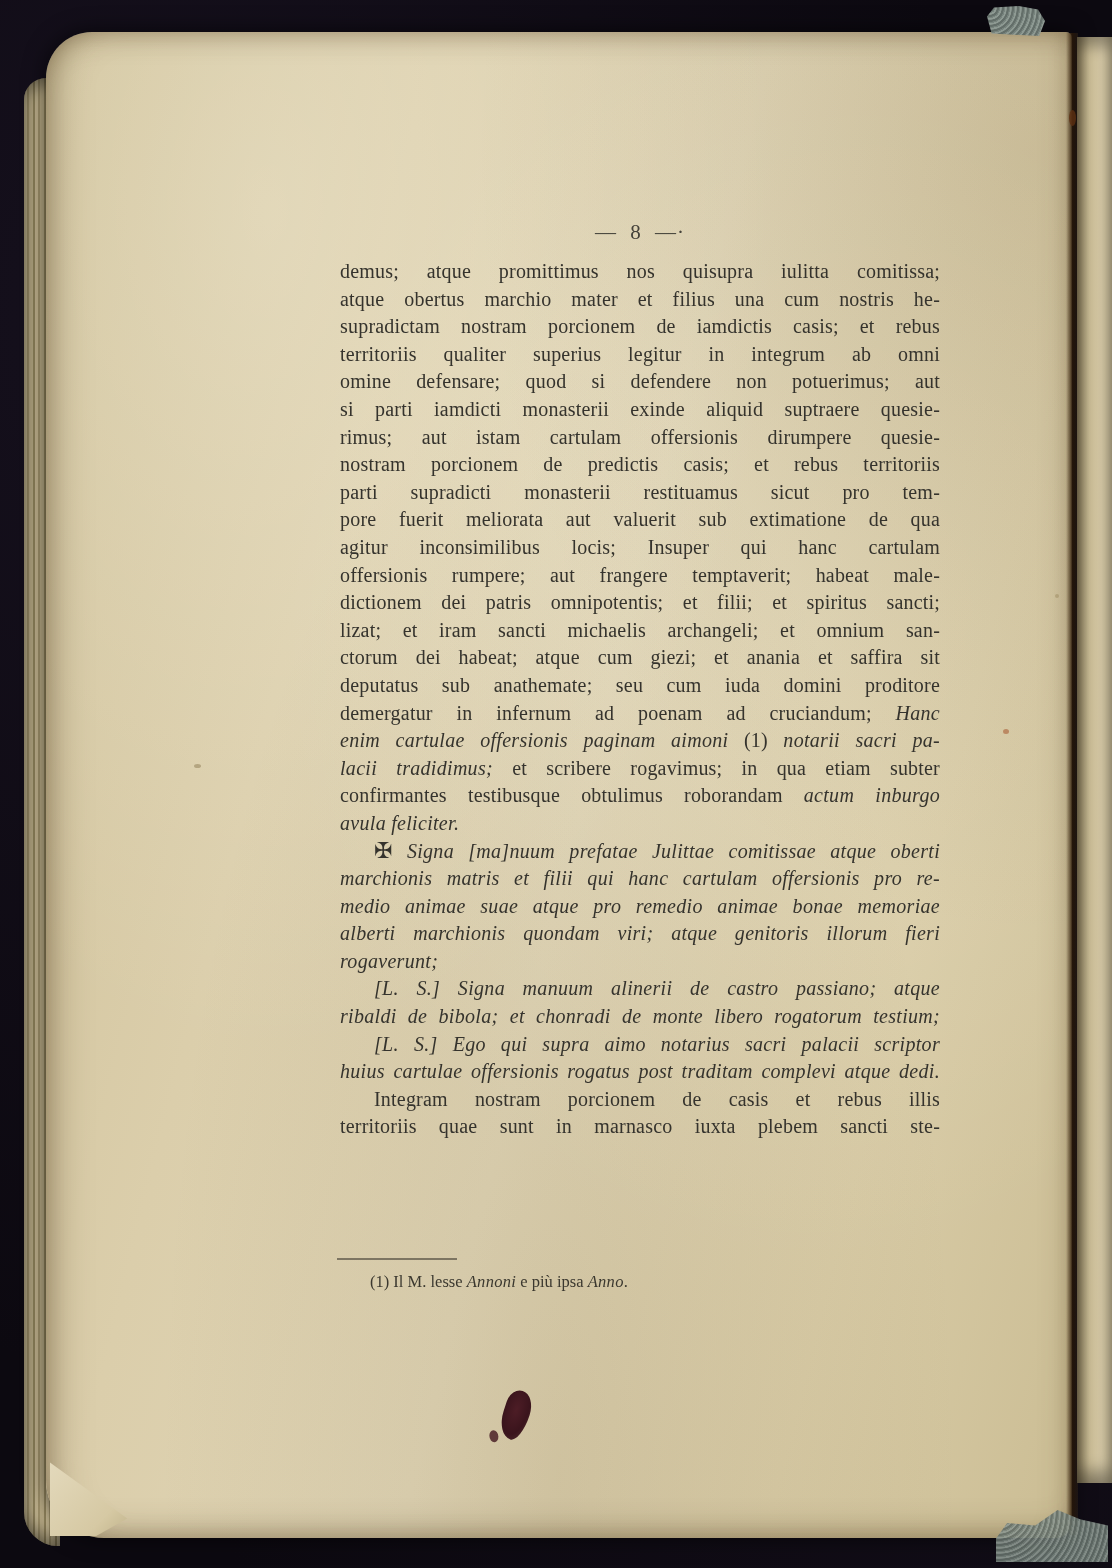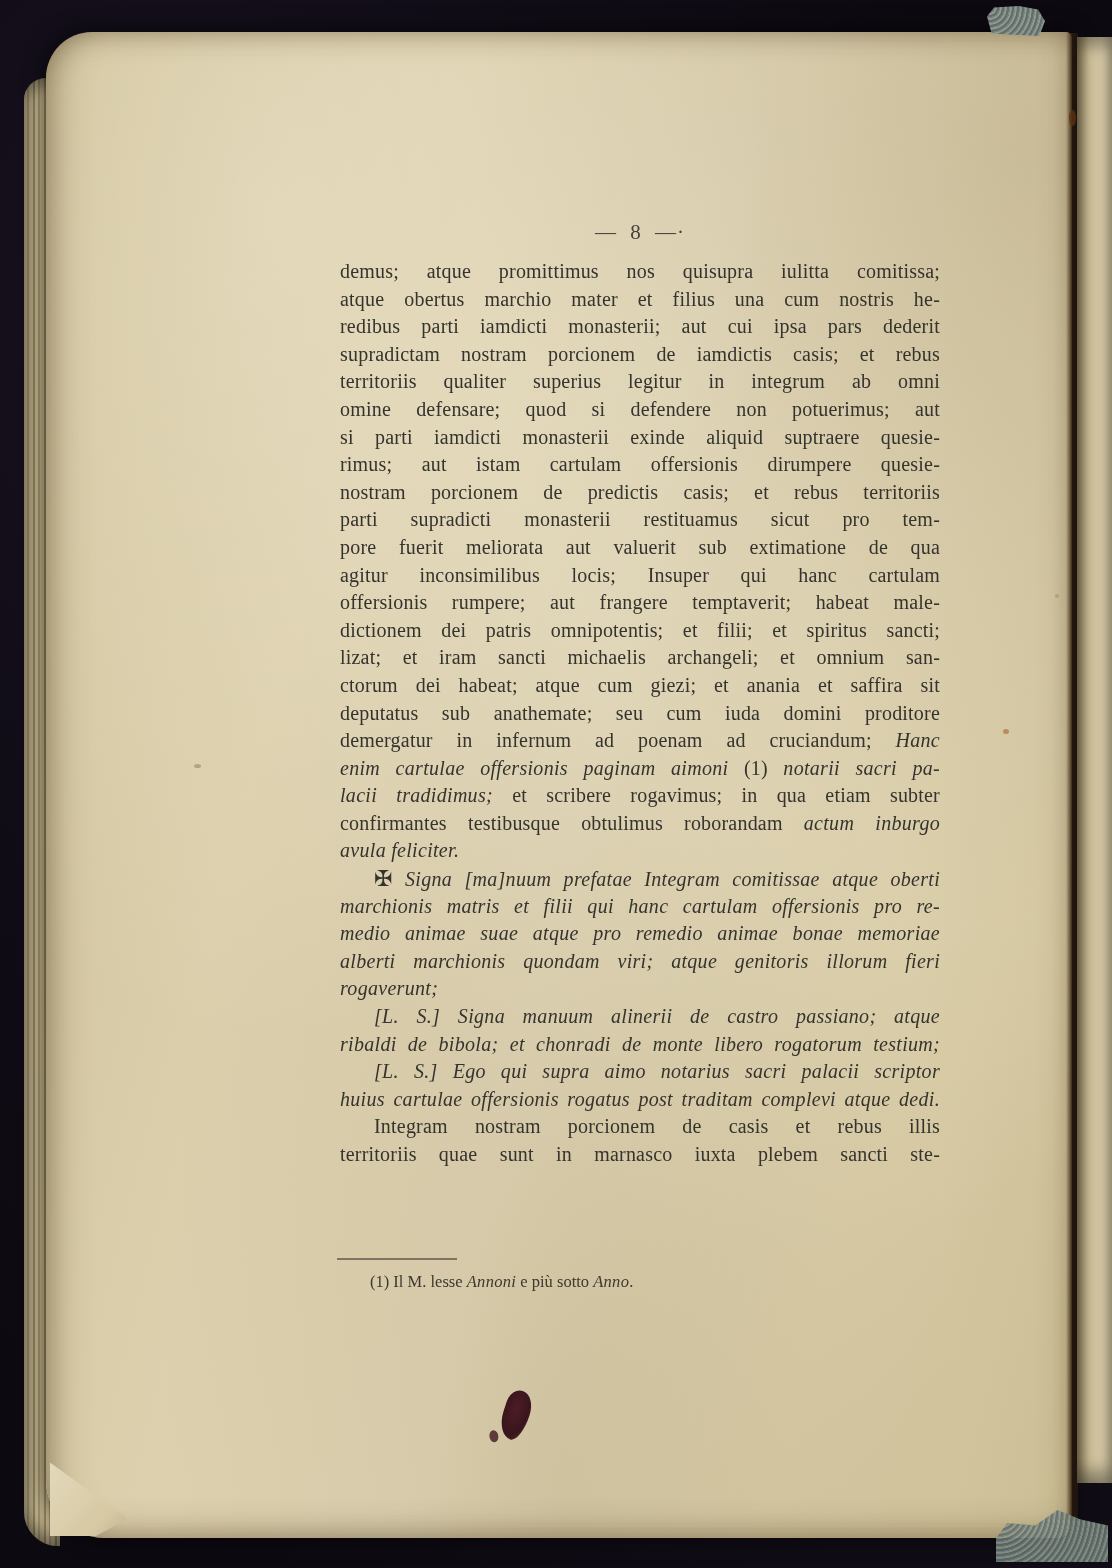--- a/index.html
+++ b/index.html
@@ -118,55 +118,54 @@
 
 <div class="scene">
   <div class="stack-edge"></div>
 
   <div class="page">
     <div class="page-header">— 8 —·</div>
 
     <div class="text-block" id="text-block">
         <div class="line"><span class="seg-roman">demus; atque promittimus nos quisupra iulitta comitissa;</span></div>
         <div class="line"><span class="seg-roman">atque obertus marchio mater et filius una cum nostris he-</span></div>
-        <div class="line"><span class="seg-roman">redibus parti iamdicti monasterii; aut cui ipsa pars dederit</span></div>
         <div class="line"><span class="seg-roman">supradictam nostram porcionem de iamdictis casis; et rebus</span></div>
         <div class="line"><span class="seg-roman">territoriis qualiter superius legitur in integrum ab omni</span></div>
         <div class="line"><span class="seg-roman">omine defensare; quod si defendere non potuerimus; aut</span></div>
         <div class="line"><span class="seg-roman">si parti iamdicti monasterii exinde aliquid suptraere quesie-</span></div>
         <div class="line"><span class="seg-roman">rimus; aut istam cartulam offersionis dirumpere quesie-</span></div>
         <div class="line"><span class="seg-roman">nostram porcionem de predictis casis; et rebus territoriis</span></div>
         <div class="line"><span class="seg-roman">parti supradicti monasterii restituamus sicut pro tem-</span></div>
         <div class="line"><span class="seg-roman">pore fuerit meliorata aut valuerit sub extimatione de qua</span></div>
         <div class="line"><span class="seg-roman">agitur inconsimilibus locis; Insuper qui hanc cartulam</span></div>
         <div class="line"><span class="seg-roman">offersionis rumpere; aut frangere temptaverit; habeat male-</span></div>
         <div class="line"><span class="seg-roman">dictionem dei patris omnipotentis; et filii; et spiritus sancti;</span></div>
         <div class="line"><span class="seg-roman">lizat; et iram sancti michaelis archangeli; et omnium san-</span></div>
         <div class="line"><span class="seg-roman">ctorum dei habeat; atque cum giezi; et anania et saffira sit</span></div>
         <div class="line"><span class="seg-roman">deputatus sub anathemate; seu cum iuda domini proditore</span></div>
         <div class="line"><span class="seg-roman">demergatur in infernum ad poenam ad cruciandum; </span><span class="seg-italic">Hanc</span></div>
         <div class="line"><span class="seg-italic">enim cartulae offersionis paginam aimoni </span><span class="seg-roman">(1)</span><span class="seg-italic"> notarii sacri pa-</span></div>
         <div class="line"><span class="seg-italic">lacii tradidimus; </span><span class="seg-roman">et scribere rogavimus; in qua etiam subter</span></div>
         <div class="line"><span class="seg-roman">confirmantes testibusque obtulimus roborandam </span><span class="seg-italic">actum inburgo</span></div>
         <div class="line left"><span class="seg-italic">avula feliciter.</span></div>
-        <div class="line indent"><span class="seg-symbol">✠</span><span class="seg-italic">  Signa [ma]nuum prefatae Integram comitissae atque oberti</span></div>
+        <div class="line indent"><span class="seg-symbol">✠</span><span class="seg-italic">  Signa [ma]nuum prefatae Julittae comitissae atque oberti</span></div>
         <div class="line"><span class="seg-italic">marchionis matris et filii qui hanc cartulam offersionis pro re-</span></div>
         <div class="line"><span class="seg-italic">medio animae suae atque pro remedio animae bonae memoriae</span></div>
         <div class="line"><span class="seg-italic">alberti marchionis quondam viri; atque genitoris illorum fieri</span></div>
         <div class="line left"><span class="seg-italic">rogaverunt;</span></div>
         <div class="line indent"><span class="seg-italic">[L. S.] Signa manuum alinerii de castro passiano; atque</span></div>
         <div class="line"><span class="seg-italic">ribaldi de bibola; et chonradi de monte libero rogatorum testium;</span></div>
         <div class="line indent"><span class="seg-italic">[L. S.] Ego qui supra aimo notarius sacri palacii scriptor</span></div>
         <div class="line"><span class="seg-italic">huius cartulae offersionis rogatus post traditam complevi atque dedi.</span></div>
         <div class="line indent"><span class="seg-roman">Integram nostram porcionem de casis et rebus illis</span></div>
         <div class="line"><span class="seg-roman">territoriis quae sunt in marnasco iuxta plebem sancti ste-</span></div>
       </div>
 
     <div class="footnote-rule"></div>
-    <div class="footnote-line" id="footnote-text"><span class="seg-roman">(1) Il M. lesse </span><span class="seg-italic">Annoni</span><span class="seg-roman"> e più sotto </span><span class="seg-italic">Anno</span><span class="seg-roman">.</span></div>
+    <div class="footnote-line" id="footnote-text"><span class="seg-roman">(1) Il M. lesse </span><span class="seg-italic">Annoni</span><span class="seg-roman"> e più ipsa </span><span class="seg-italic">Anno</span><span class="seg-roman">.</span></div>
 
     <div class="ink-stain"></div>
     <div class="dog-ear"></div>
     <div class="speck speck-a"></div>
     <div class="speck speck-b"></div>
     <div class="speck speck-c"></div>
   </div>
 
   <div class="gutter"></div>
   <div class="gutter-spot"></div>

